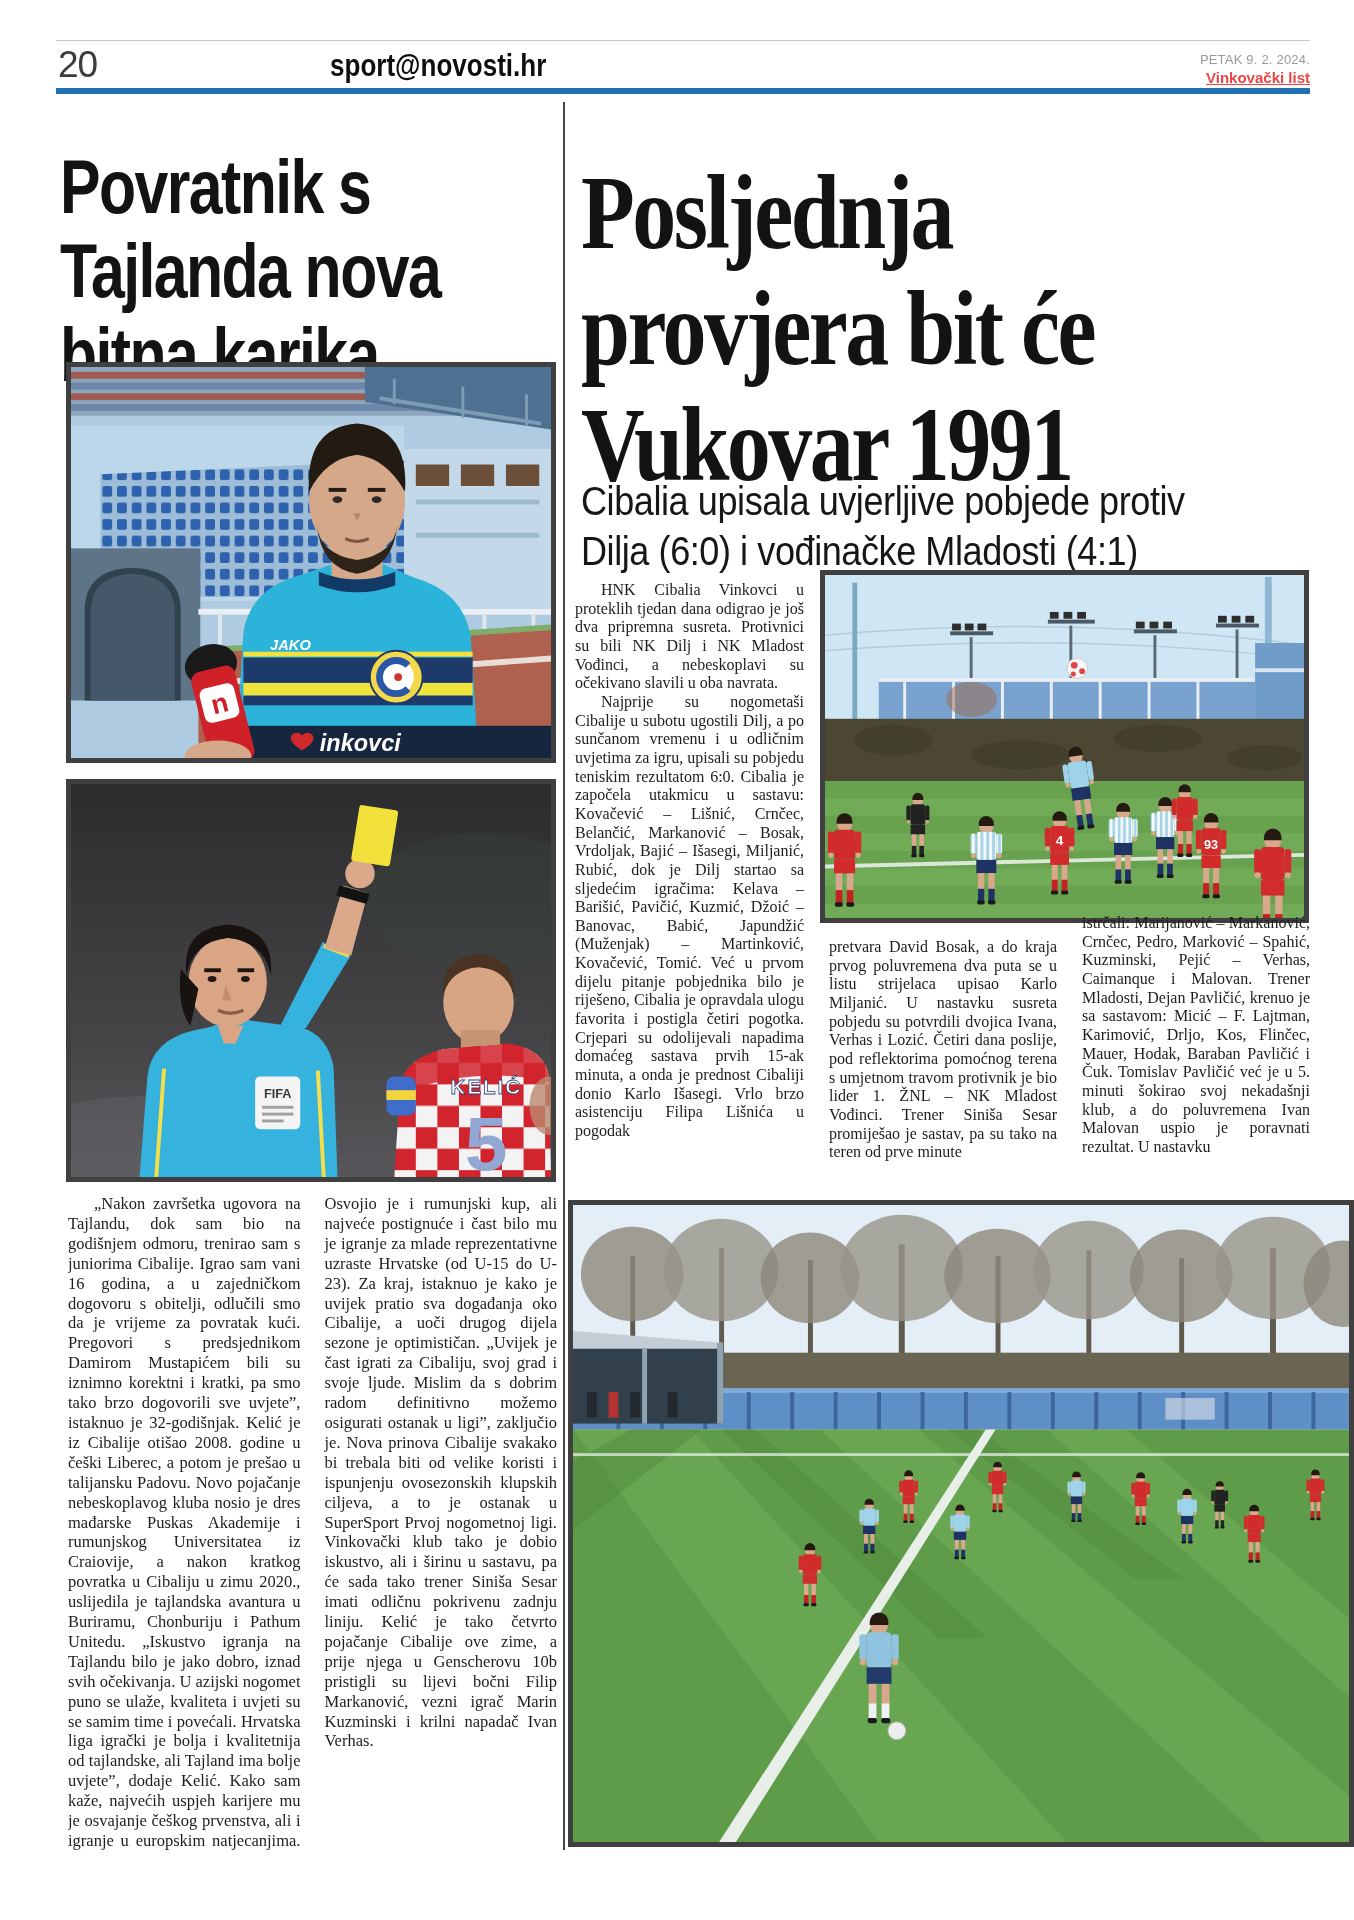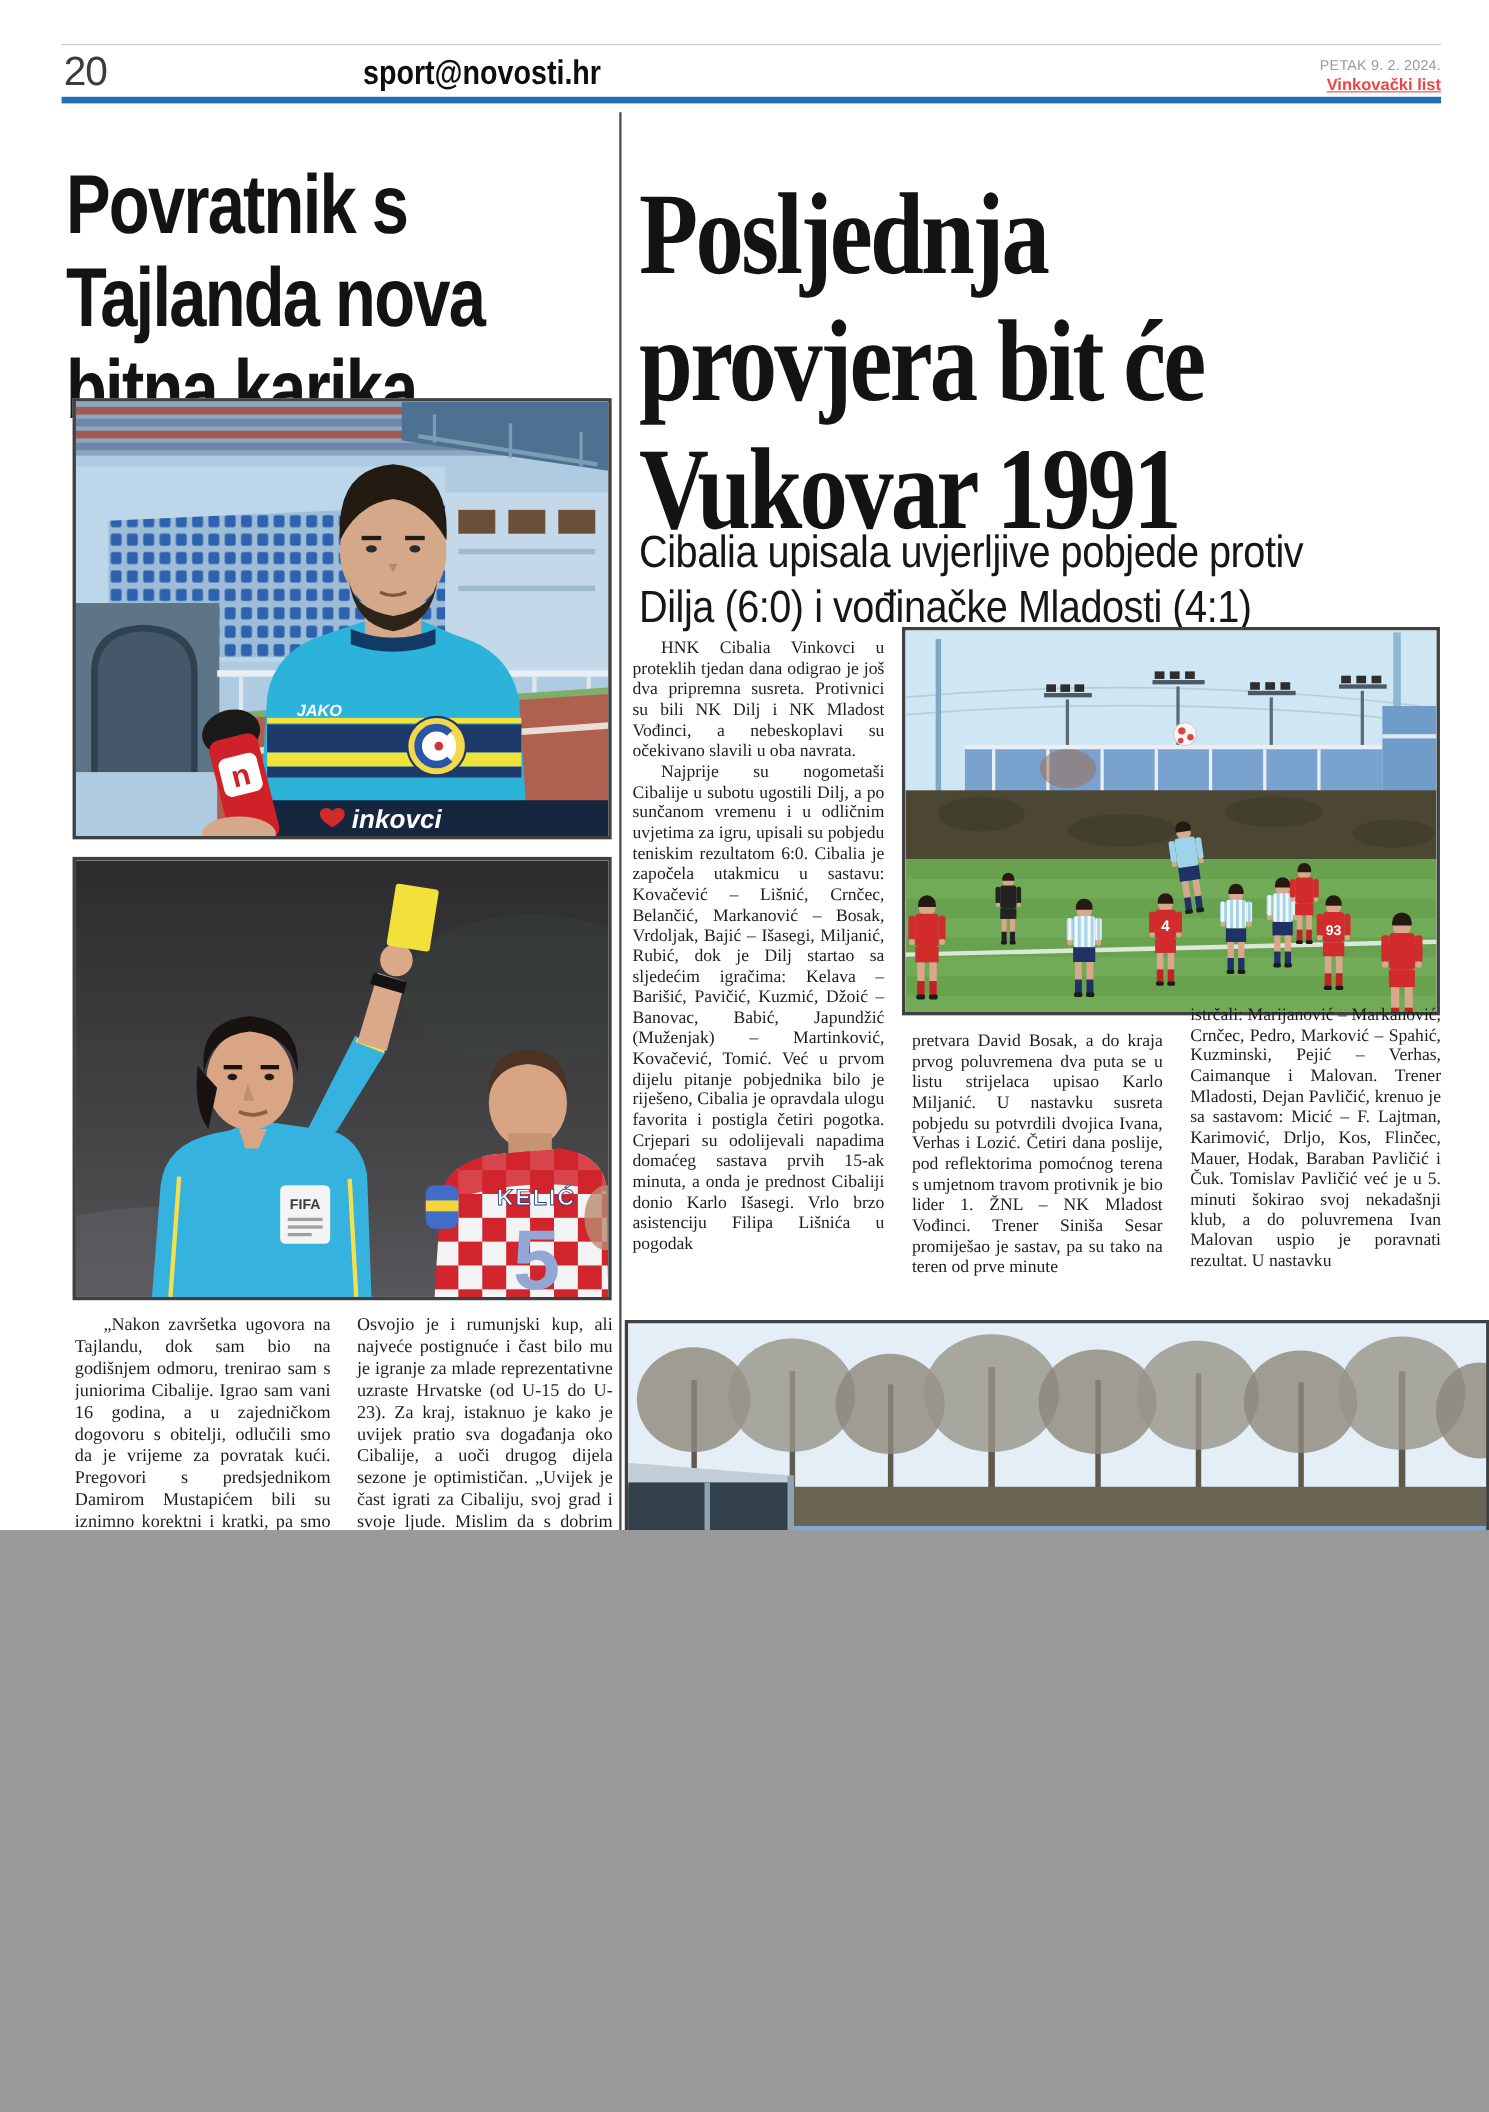--- a/index.html
+++ b/index.html
@@ -1,16 +1,16 @@
 <!DOCTYPE html>
 <html lang="hr"><head>
 <meta charset="utf-8">
 <style>
   html,body{margin:0;padding:0;background:#9a9a9a;}
-  .page{position:relative;width:1354px;height:1391px;margin:0 auto;background:#fff;
+  .page{position:relative;width:1354px;height:1920px;margin:0 auto;background:#fff;
         font-family:"Liberation Serif","DejaVu Serif",serif;color:#1d1d1d;overflow:hidden;}
   .abs{position:absolute;}
   .topline{left:56px;top:40px;width:1254px;height:1px;background:#c9c9c9;}
   .pagenum{left:58px;top:44px;font-family:"Liberation Sans","DejaVu Sans",sans-serif;
            font-size:37px;font-weight:400;color:#3c3c3c;letter-spacing:-1px;}
   .email{left:330px;top:48px;font-family:"Liberation Sans","DejaVu Sans",sans-serif;
          font-weight:700;font-size:31px;color:#0e0e0e;}
   .cond{display:inline-block;transform:scaleX(.84);transform-origin:0 50%;white-space:nowrap;}
   .dateblock{right:44px;top:52px;text-align:right;font-family:"Liberation Sans","DejaVu Sans",sans-serif;}
   .date{font-size:13px;color:#9a9a9a;letter-spacing:.2px;}
@@ -21,21 +21,21 @@
   .left-hl{left:60px;top:94px;width:502px;font-family:"Liberation Sans","DejaVu Sans",sans-serif;
            font-weight:700;color:#131313;font-size:76px;line-height:84px;letter-spacing:-2px;}
   .left-hl .hl{display:block;transform:scaleX(.8);transform-origin:0 50%;white-space:nowrap;}
   .right-hl{left:581px;top:84px;width:740px;font-family:Liberation Serif, serif;
             font-weight:700;color:#131313;font-size:106px;line-height:116px;letter-spacing:-3px;}
   .right-hl .hl{display:block;transform:scaleX(.83);transform-origin:0 50%;white-space:nowrap;}
   .subhead{left:581px;top:452px;width:740px;font-family:"Liberation Sans","DejaVu Sans",sans-serif;
            font-weight:400;font-size:41px;line-height:50px;color:#161616;letter-spacing:-.5px;margin-top:24px;}
   .subhead .hl{display:block;transform:scaleX(.88);transform-origin:0 50%;white-space:nowrap;}
 
-  figure.ph{margin:0;border:3px solid #404040;overflow:hidden;background:#ddd;box-sizing:border-box;}
+  figure.ph{margin:0;border:5px solid #404040;overflow:hidden;background:#ddd;box-sizing:border-box;}
   .ph svg{display:block;width:100%;height:100%;}
   .ph text{font-family:"Liberation Sans","DejaVu Sans",sans-serif;}
   .ph-interview{left:66px;top:362px;width:490px;height:401px;}
   .ph-referee{left:66px;top:779px;width:490px;height:403px;}
   .ph-match1{left:820px;top:570px;width:489px;height:353px;}
   .ph-match2{left:568px;top:1200px;width:786px;height:647px;}
 
   .body2col{left:68px;top:1194px;width:489px;height:664px;column-count:2;column-gap:24px;
             column-fill:auto;overflow:hidden;}
   p.art{margin:0;font-size:16.5px;line-height:19.9px;text-align:justify;

